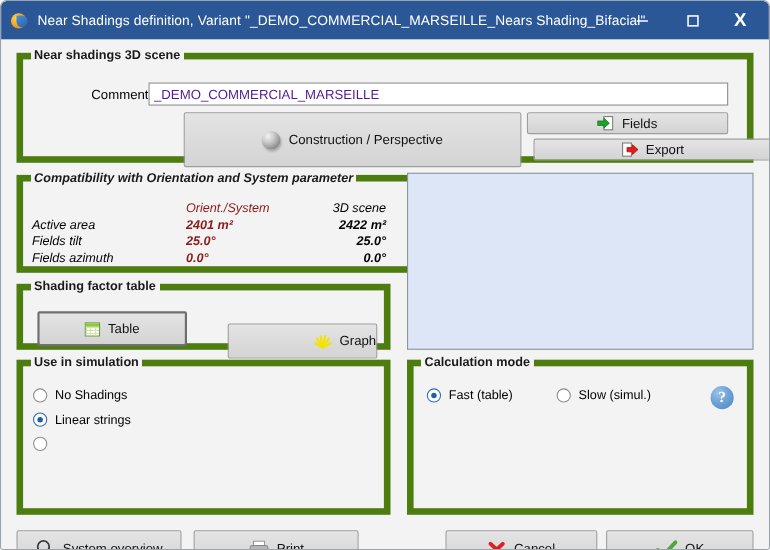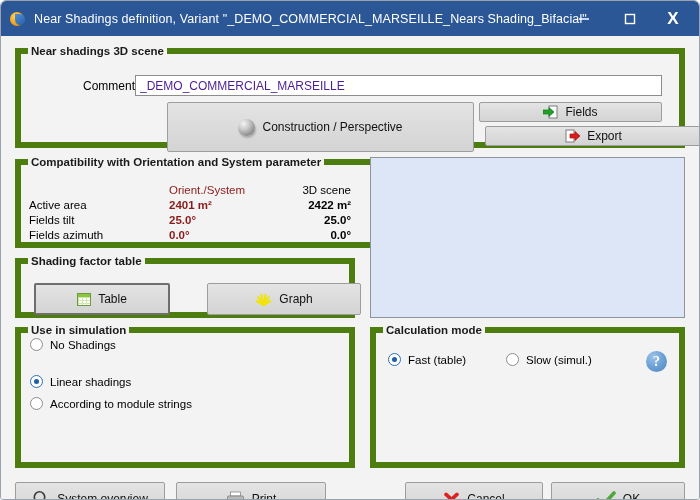--- a/index.html
+++ b/index.html
@@ -122,21 +122,21 @@
   .sphere3d {
     width: 17px; height: 17px; border-radius: 50%;
     background: radial-gradient(circle at 33% 28%, #f4f4f4 0%, #c9c9c9 35%, #8e8e8e 72%, #6d6d6d 100%);
     box-shadow: 1px 2px 2px rgba(0,0,0,0.22);
   }
 
   #btn-import { left: 458px; top: 45px; width: 183px; height: 20px; }
   #btn-export { left: 464px; top: 69px; width: 217px; height: 20px; }
 
   
-  #grp-compat { left: 14px; top: 120px; width: 400px; height: 92px; }
+  #grp-compat { left: 14px; top: 120px; width: 400px; height: 92px; font-style: italic; }
   .compat-table {
     position: absolute; left: 8px; top: 14px;
     width: 322px;
     border-collapse: collapse;
     font-size: 11.5px;
   }
   .compat-table td { padding: 1.5px 0; }
   .c-name   { text-align: left;  color: #000; width: 140px; }
   .c-orient { color: #8b1a1a; font-weight: bold; width: 96px; padding-right: 18px !important; }
   .c-scene  { text-align: right; color: #000;    font-weight: bold; }
@@ -147,21 +147,21 @@
   #preview {
     position: absolute; left: 369px; top: 121px;
     width: 315px; height: 161px;
     background: #dde6f7;
     border: 1px solid #8d949c;
   }
 
   
   #grp-sft { left: 14px; top: 219px; width: 340px; height: 63px; }
   #btn-table { left: 13px; top: 16px; width: 136px; height: 32px; }
-  #btn-graph { left: 186px; top: 16px; width: 154px; height: 32px; }
+  #btn-graph { left: 186px; top: 27px; width: 136px; height: 32px; justify-content: flex-end; }
 
   .grid-ico {
     width: 14px; height: 13px;
     background: #ffffff;
     border: 1px solid #6c9a3f;
     position: relative;
   }
   .grid-ico::before {
     content: ''; position: absolute; left: 0; top: 0; right: 0; height: 3px;
     background: #8cc63f;
@@ -330,31 +330,30 @@
             </g>
           </svg>
         </span>
         <span>Graph</span>
       </div>
     </fieldset>
 
     <fieldset class="grp" id="grp-usesim">
       <legend>Use in simulation</legend>
 
-      <div class="radio-row" style="top:2px;text-align:center;">
+      <div class="radio-row" style="top:17px;text-align:center;">
         <span class="rb"></span>
         <span>No Shadings</span>
       </div>
       <div class="radio-row on" style="top:39px;">
         <span class="rb"></span>
-        <span>Linear shadings</span>
+        <span>Linear strings</span>
       </div>
       <div class="radio-row" style="top:61px;">
         <span class="rb"></span>
-        <span>According to module strings</span>
       </div>
     </fieldset>
 
     <fieldset class="grp" id="grp-calc">
       <legend>Calculation mode</legend>
 
       <div class="radio-row on" style="top:17px; left:12px;">
         <span class="rb"></span>
         <span>Fast (table)</span>
       </div>

